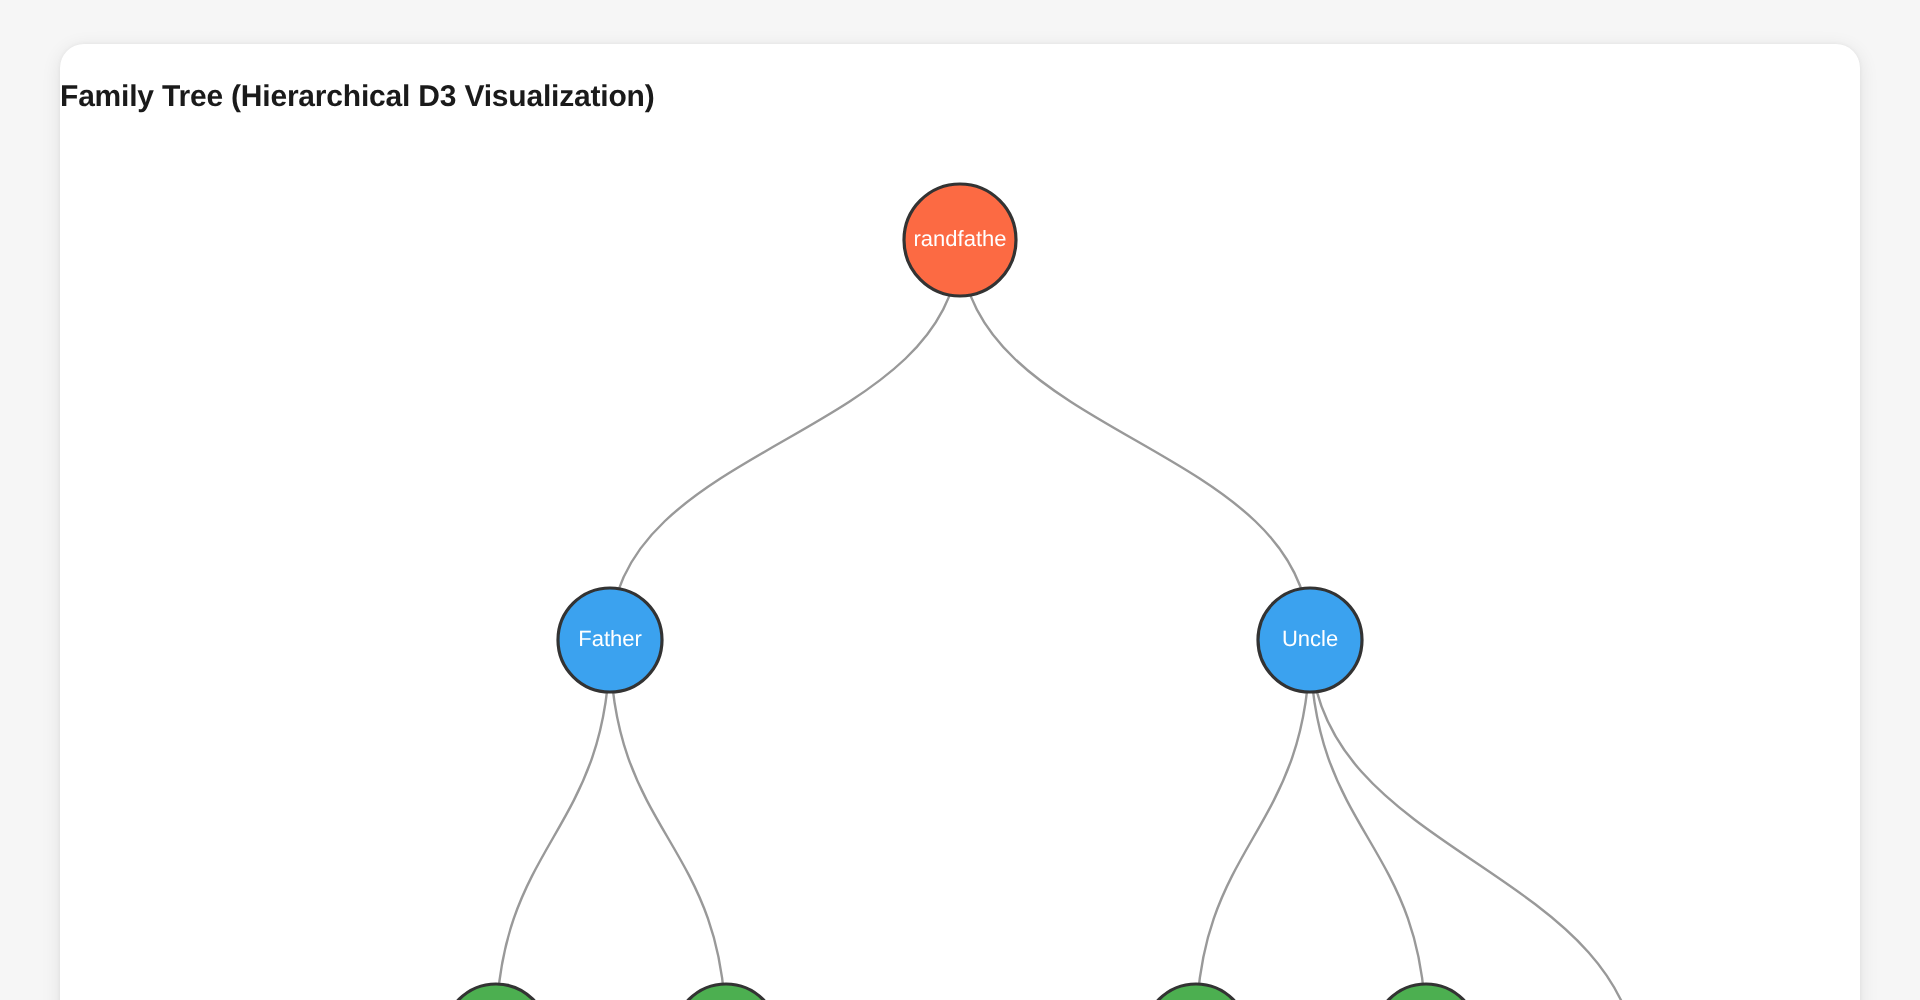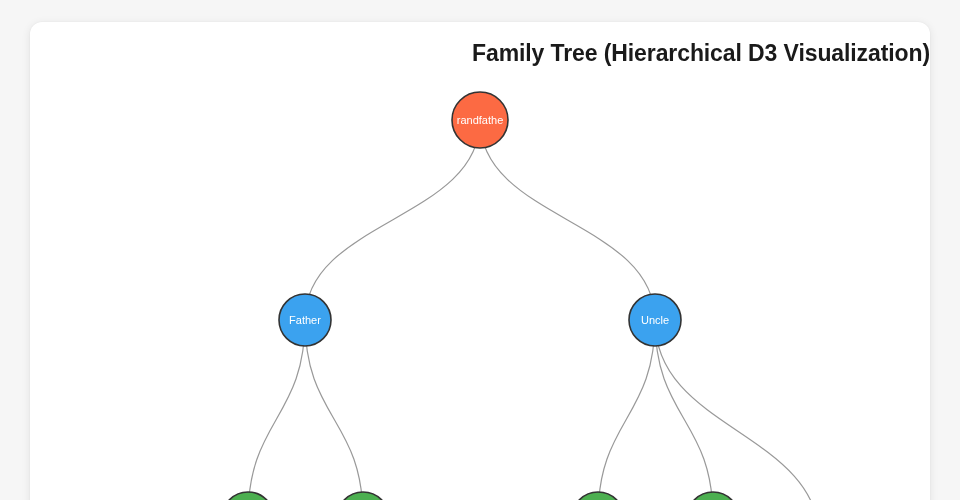--- a/index.html
+++ b/index.html
@@ -28,22 +28,22 @@
     background: #ffffff;
     border-radius: 12px;
     box-shadow: 0 2px 10px rgba(0,0,0,0.09), 0 0 2px rgba(0,0,0,0.05);
     overflow: hidden;
   }
   #chart-title {
     position: absolute;
     left: 0;
     top: 18px;
     width: 900px;
-    text-align: right;
-    font-size: 23px;
+    text-align: left;
+    font-size: 15px;
     font-weight: bold;
     color: #1a1a1a;
     letter-spacing: -0.1px;
   }
   #tree-svg {
     position: absolute;
     left: 0;
     top: 0;
     width: 900px;
     height: 560px;

